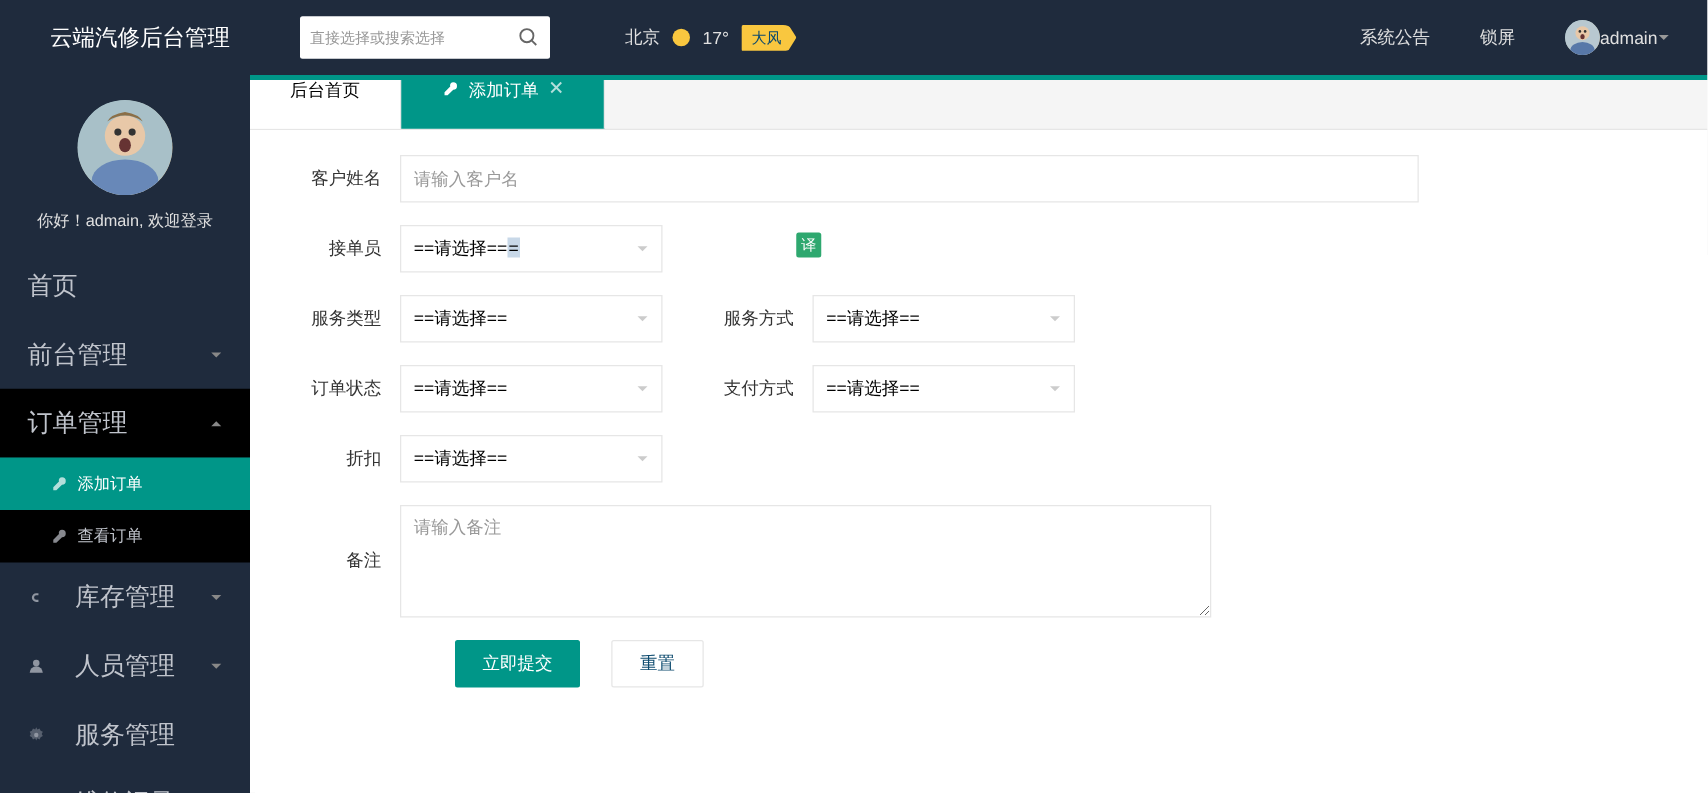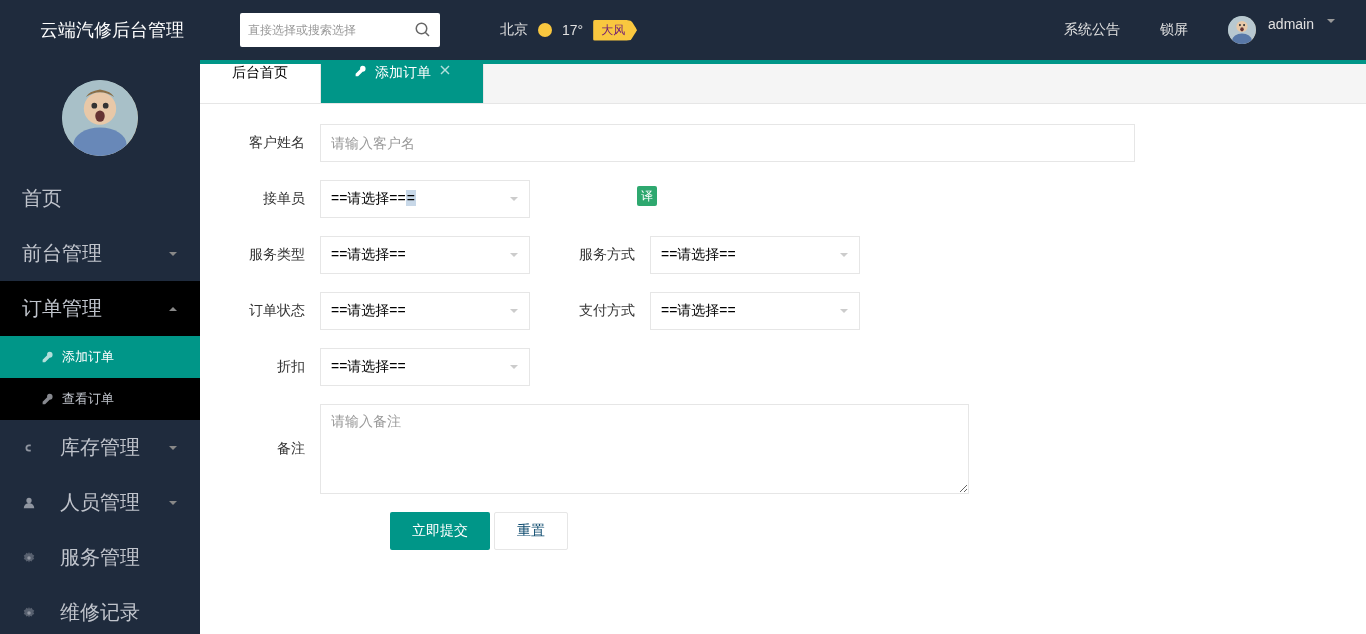--- a/index.html
+++ b/index.html
@@ -7,25 +7,25 @@
     
     .header { height: 60px; background: #1f2b3d; display: flex; align-items: center; color: #e0e0e0; }
     .logo { width: 200px; padding-left: 40px; font-size: 18px; color: #fff; }
     .search-box { margin-left: 40px; width: 200px; height: 34px; background: #fff; border-radius: 2px; display: flex; align-items: center; padding: 0 8px; }
     .search-box input { flex: 1; border: none; outline: none; font-size: 12px; color: #333; }
     .search-box input::placeholder { color: #999; }
     .search-icon { width: 18px; height: 18px; }
     
     .weather { margin-left: 60px; display: flex; align-items: center; gap: 10px; }
     .sun-icon { width: 14px; height: 14px; border-radius: 50%; background: #f9c73f; }
-    .wind-flag { background: #f9c73f; color: #701a75; padding: 2px 12px 2px 8px; border-radius: 2px 12px 12px 2px; font-size: 12px; position: relative; clip-path: polygon(0 0, 85% 0, 100% 50%, 85% 100%, 0 100%); }
+    .wind-flag { background: #f9c73f; color: #0c4a6e; padding: 2px 12px 2px 8px; border-radius: 2px 12px 12px 2px; font-size: 12px; position: relative; clip-path: polygon(0 0, 85% 0, 100% 50%, 85% 100%, 0 100%); }
     
     .header-right { margin-left: auto; display: flex; align-items: center; gap: 40px; padding-right: 30px; }
     .header-link { cursor: pointer; }
-    .user-section { display: flex; align-items: flex-start; gap: 12px; cursor: pointer; }
+    .user-section { display: flex; align-items: center; gap: 0; cursor: pointer; }
     .user-avatar-small { width: 28px; height: 28px; border-radius: 50%; background: linear-gradient(135deg, #8ab4c8, #c8a878); display: flex; align-items: center; justify-content: center; overflow: hidden; }
     .user-avatar-small svg { width: 100%; height: 100%; }
     .chevron-down { width: 10px; height: 10px; }
     
     .container { display: flex; height: calc(100% - 60px); }
     .sidebar { width: 200px; background: #1f2b3d; color: #c0c4cc; overflow-y: auto; }
     .user-panel { text-align: center; padding: 20px 0 15px; }
     .big-avatar { width: 76px; height: 76px; border-radius: 50%; margin: 0 auto; overflow: hidden; background: linear-gradient(135deg, #8ab4c8, #d8b888); display: flex; align-items: center; justify-content: center; }
     .big-avatar svg { width: 100%; height: 100%; }
     .welcome-text { margin-top: 12px; font-size: 13px; color: #e0e0e0; }
@@ -55,21 +55,21 @@
     .form-input { width: 815px; height: 38px; border: 1px solid #e6e6e6; padding: 0 10px; font-size: 14px; outline: none; }
     .form-input::placeholder { color: #999; }
     .form-select { width: 210px; height: 38px; border: 1px solid #e6e6e6; padding: 0 10px; font-size: 14px; display: flex; align-items: center; justify-content: space-between; cursor: pointer; background: #fff; }
     .select-arrow { width: 10px; height: 10px; }
     .form-textarea { width: 649px; height: 90px; border: 1px solid #e6e6e6; padding: 8px 10px; font-size: 14px; outline: none; resize: both; font-family: inherit; }
     .form-textarea::placeholder { color: #999; }
     
     .second-col { margin-left: 30px; }
     .second-col .form-label { width: 90px; }
     
-    .form-buttons { display: flex; gap: 4px; margin-left: 116px; margin-top: 15px; padding-left: 44px; }
+    .form-buttons { display: flex; gap: 25px; margin-left: 90px; margin-top: 15px; padding-left: 44px; }
     .btn { height: 38px; padding: 0 22px; border: none; font-size: 14px; cursor: pointer; border-radius: 2px; }
     .btn-primary { background: #009688; color: #fff; }
     .btn-default { background: #fff; border: 1px solid #e6e6e6; color: #0c4a6e; }
     
     .translate-badge { position: absolute; left: 437px; top: 82px; width: 20px; height: 20px; background: #2ea86f; color: #fff; font-size: 12px; display: flex; align-items: center; justify-content: center; border-radius: 2px; }
     .select-highlight { background: #c8d8e8; padding: 0 1px; }
   </style>
 </head>
 <body>
 
@@ -117,20 +117,21 @@
         <svg viewBox="0 0 80 80">
             <circle cx="40" cy="40" r="40" fill="#a8c0c8"></circle>
             <circle cx="40" cy="30" r="17" fill="#e8c8a8"></circle>
             <ellipse cx="40" cy="68" rx="28" ry="18" fill="#6888b8"></ellipse>
             <circle cx="34" cy="27" r="3" fill="#333"></circle>
             <circle cx="46" cy="27" r="3" fill="#333"></circle>
             <ellipse cx="40" cy="38" rx="5" ry="6" fill="#663333"></ellipse>
             <path d="M25 18 Q40 8 55 18 Q52 12 40 10 Q28 12 25 18" fill="#8b6f47"></path>
           </svg>
       </div>
+      <div class="welcome-text">你好！admain, 欢迎登录</div>
     </div>
 
     <div class="nav-item">
       <span>首页</span>
     </div>
     <div class="nav-item">
       <span>前台管理</span>
       <svg class="nav-arrow" viewBox="0 0 10 10" fill="#888">
           <path d="M1 3 L5 7 L9 3 Z"></path>
         </svg>

